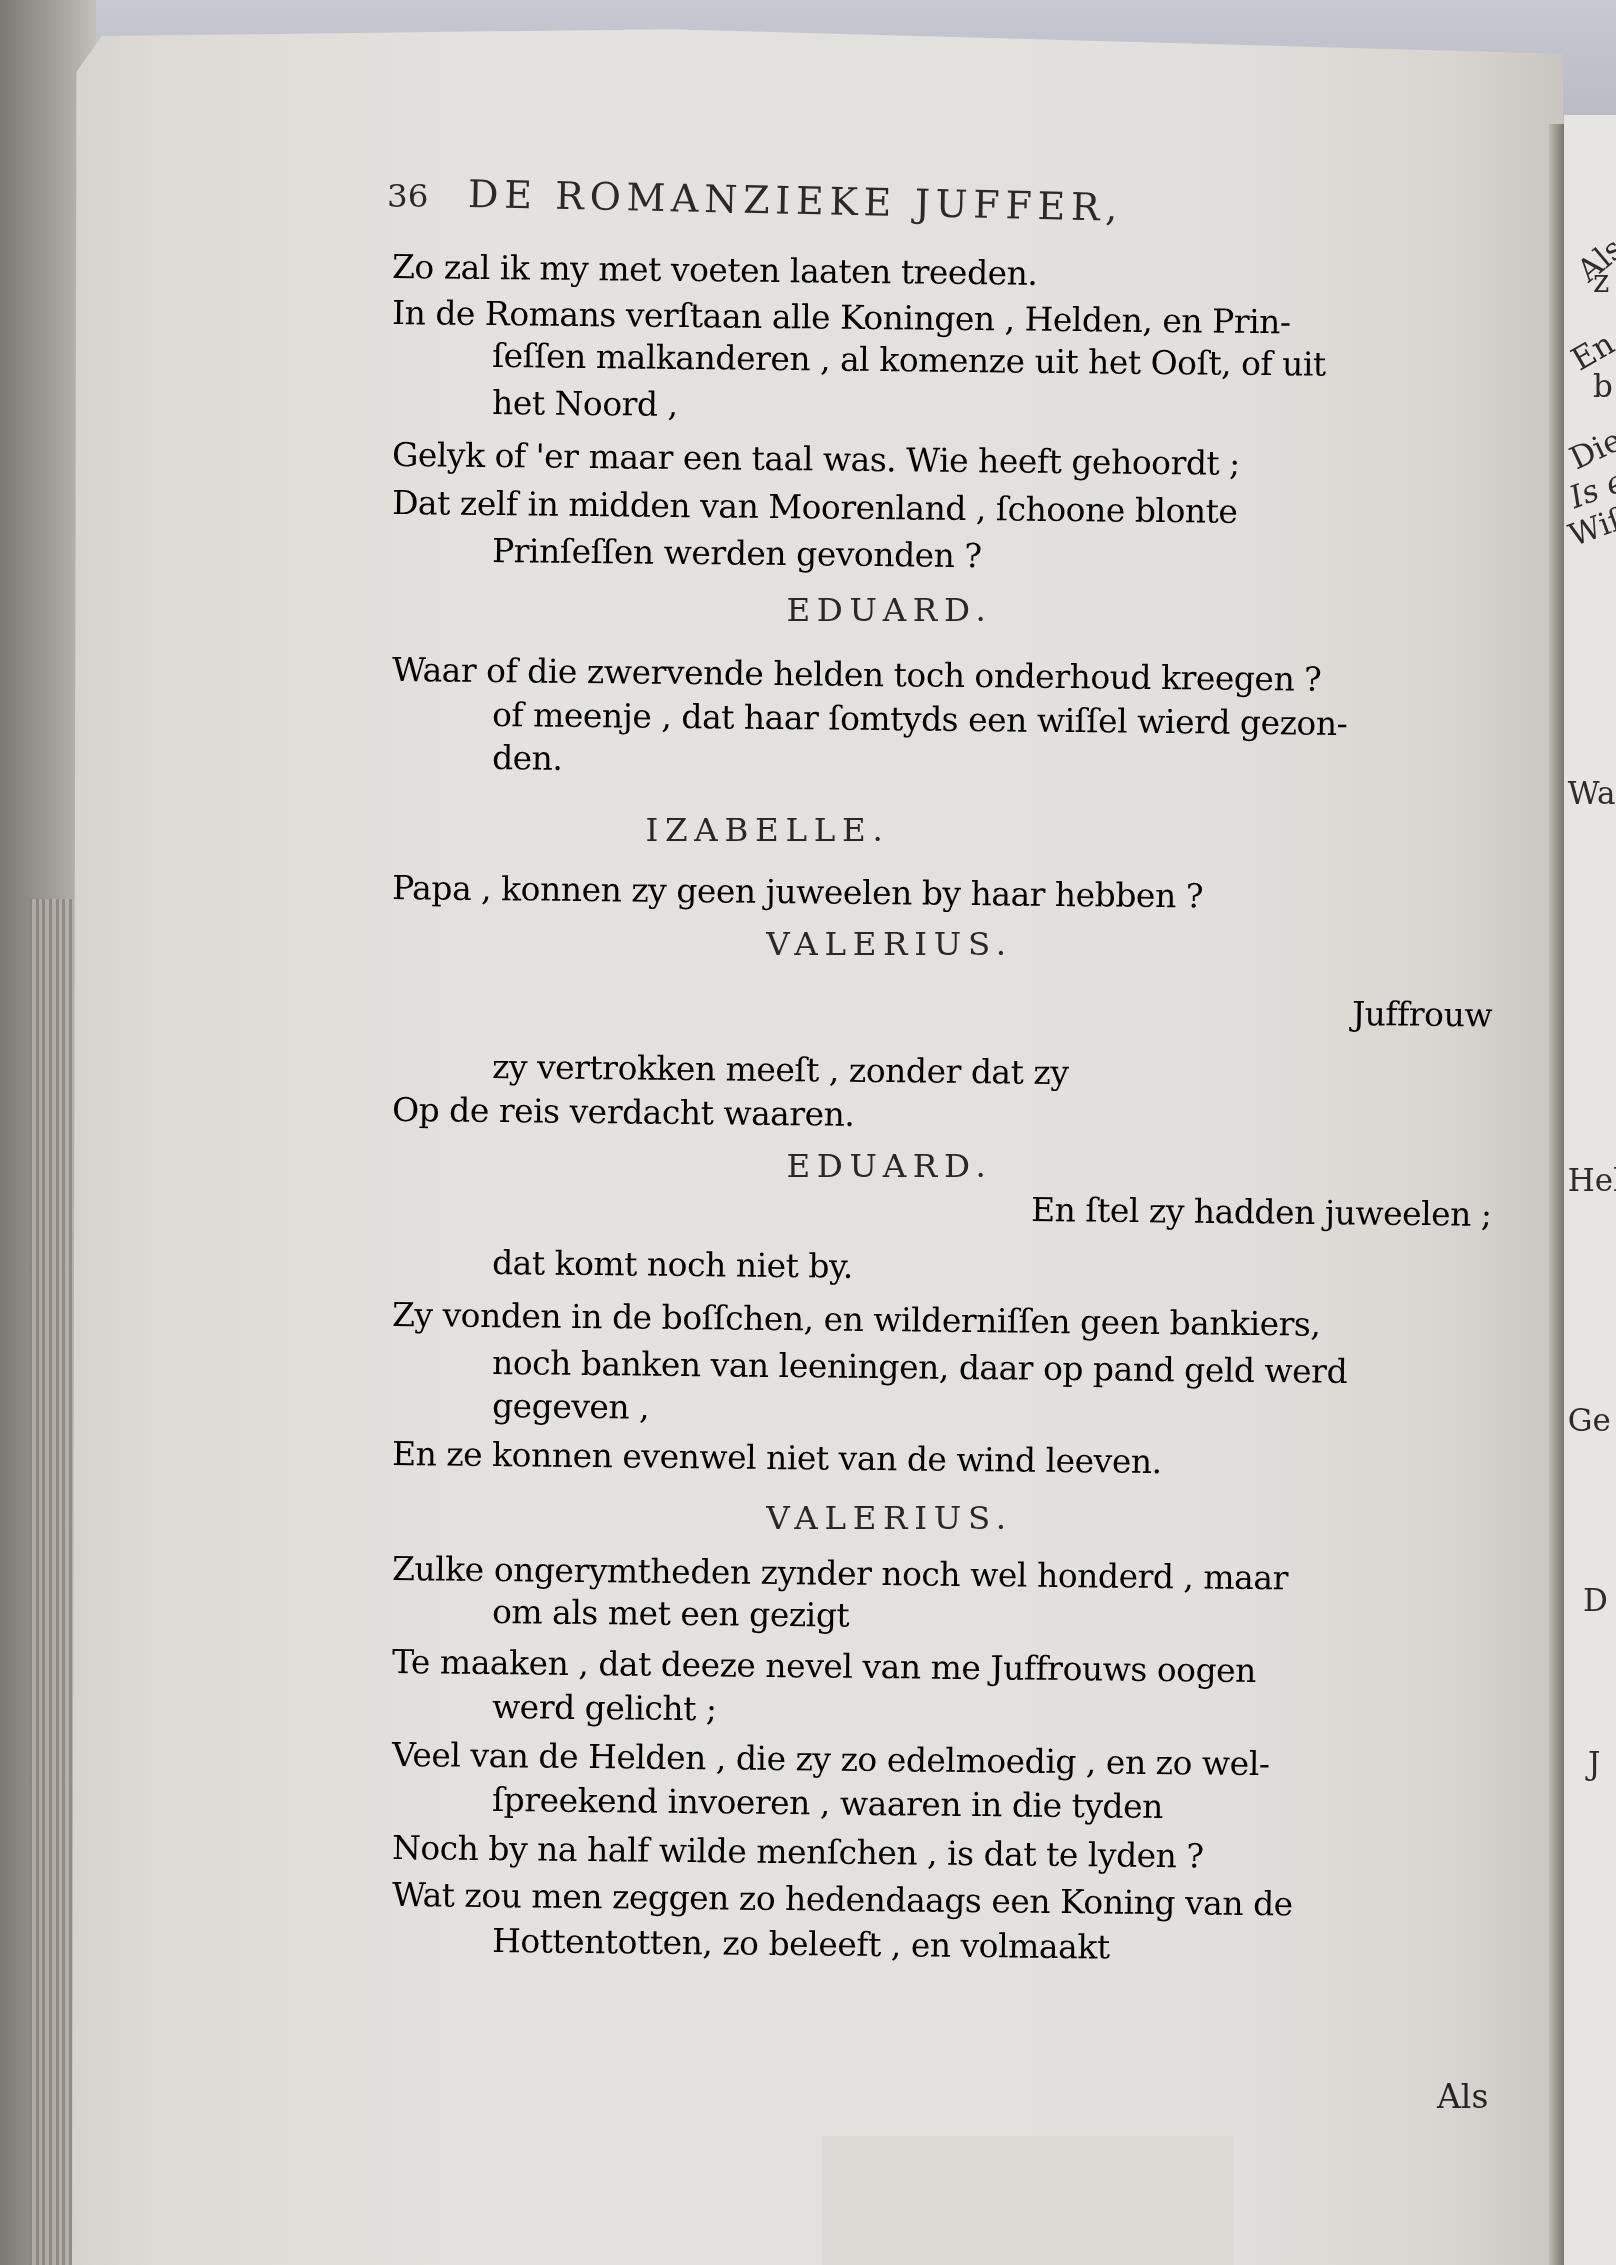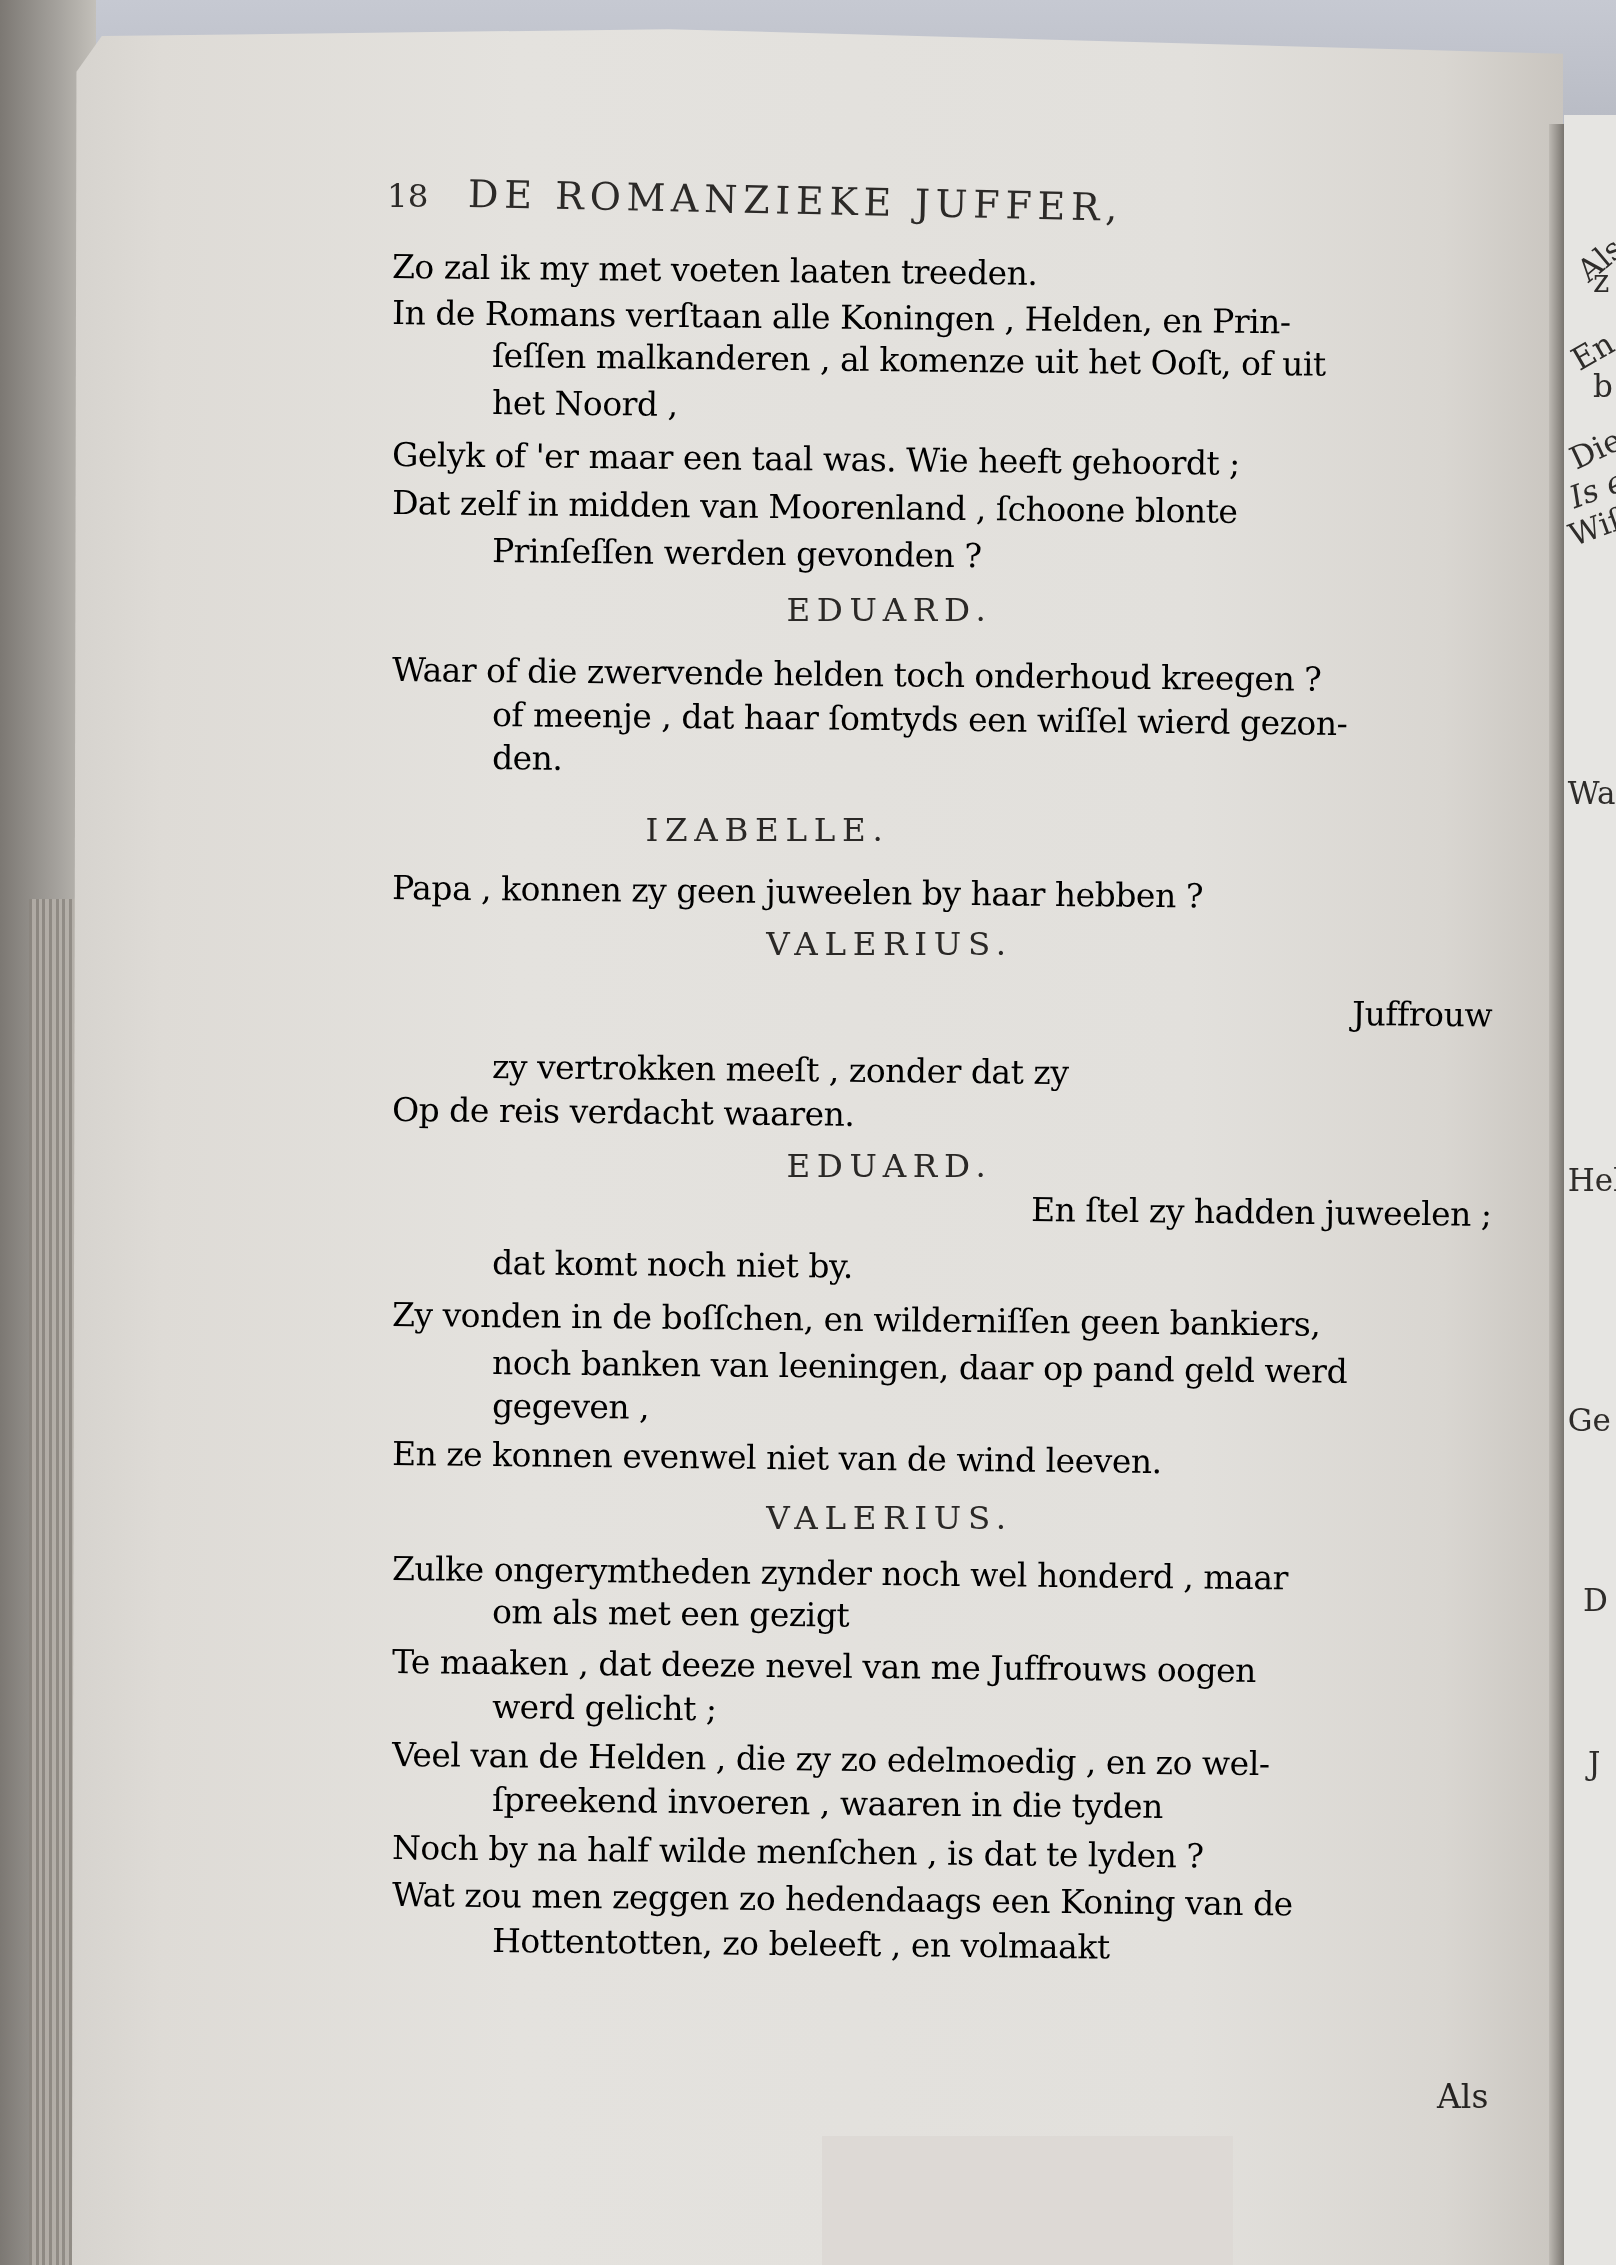--- a/index.html
+++ b/index.html
@@ -56,21 +56,21 @@
   <span class="frag" style="top:311px;transform:rotate(-25deg);">Die t</span>
   <span class="frag" style="top:349px;font-style:italic;transform:rotate(-20deg);">Is een</span>
   <span class="frag" style="top:392px;transform:rotate(-20deg);">Wiſt</span>
   <span class="frag" style="top:660px;">Waa</span>
   <span class="frag" style="top:1047px;">Heb</span>
   <span class="frag" style="top:1247px;margin-top:40px;">Ge</span>
   <span class="frag" style="top:1467px;left:19px;">D</span>
   <span class="frag" style="top:1630px;left:24px;">J</span>
 </div>
 
-<span class="page-num">18</span>
+<span class="page-num">36</span>
 <span class="running-head" style="left:468px;">DE ROMANZIEKE JUFFER,</span>
 
 <div id="body-text">
     <span class="line" style="top: 247px; left: 392px; transform: rotate(0.6deg);">Zo zal ik my met voeten laaten treeden.</span>
     <span class="line" style="top: 293px; left: 392px; transform: rotate(0.6deg);">In de Romans verſtaan alle Koningen , Helden, en Prin-</span>
     <span class="line" style="top: 336px; left: 492px; transform: rotate(0.6deg);">ſeſſen malkanderen , al komenze uit het Ooſt, of uit</span>
     <span class="line" style="top: 383px; left: 492px; transform: rotate(0.6deg);">het Noord ,</span>
     <span class="line" style="top: 435px; left: 392px; transform: rotate(0.6deg);">Gelyk of 'er maar een taal was. Wie heeft gehoordt ;</span>
     <span class="line" style="top: 483px; left: 392px; transform: rotate(0.6deg);">Dat zelf in midden van Moorenland , ſchoone blonte</span>
     <span class="line" style="top: 531px; left: 492px; transform: rotate(0.6deg);">Prinſeſſen werden gevonden ?</span>

